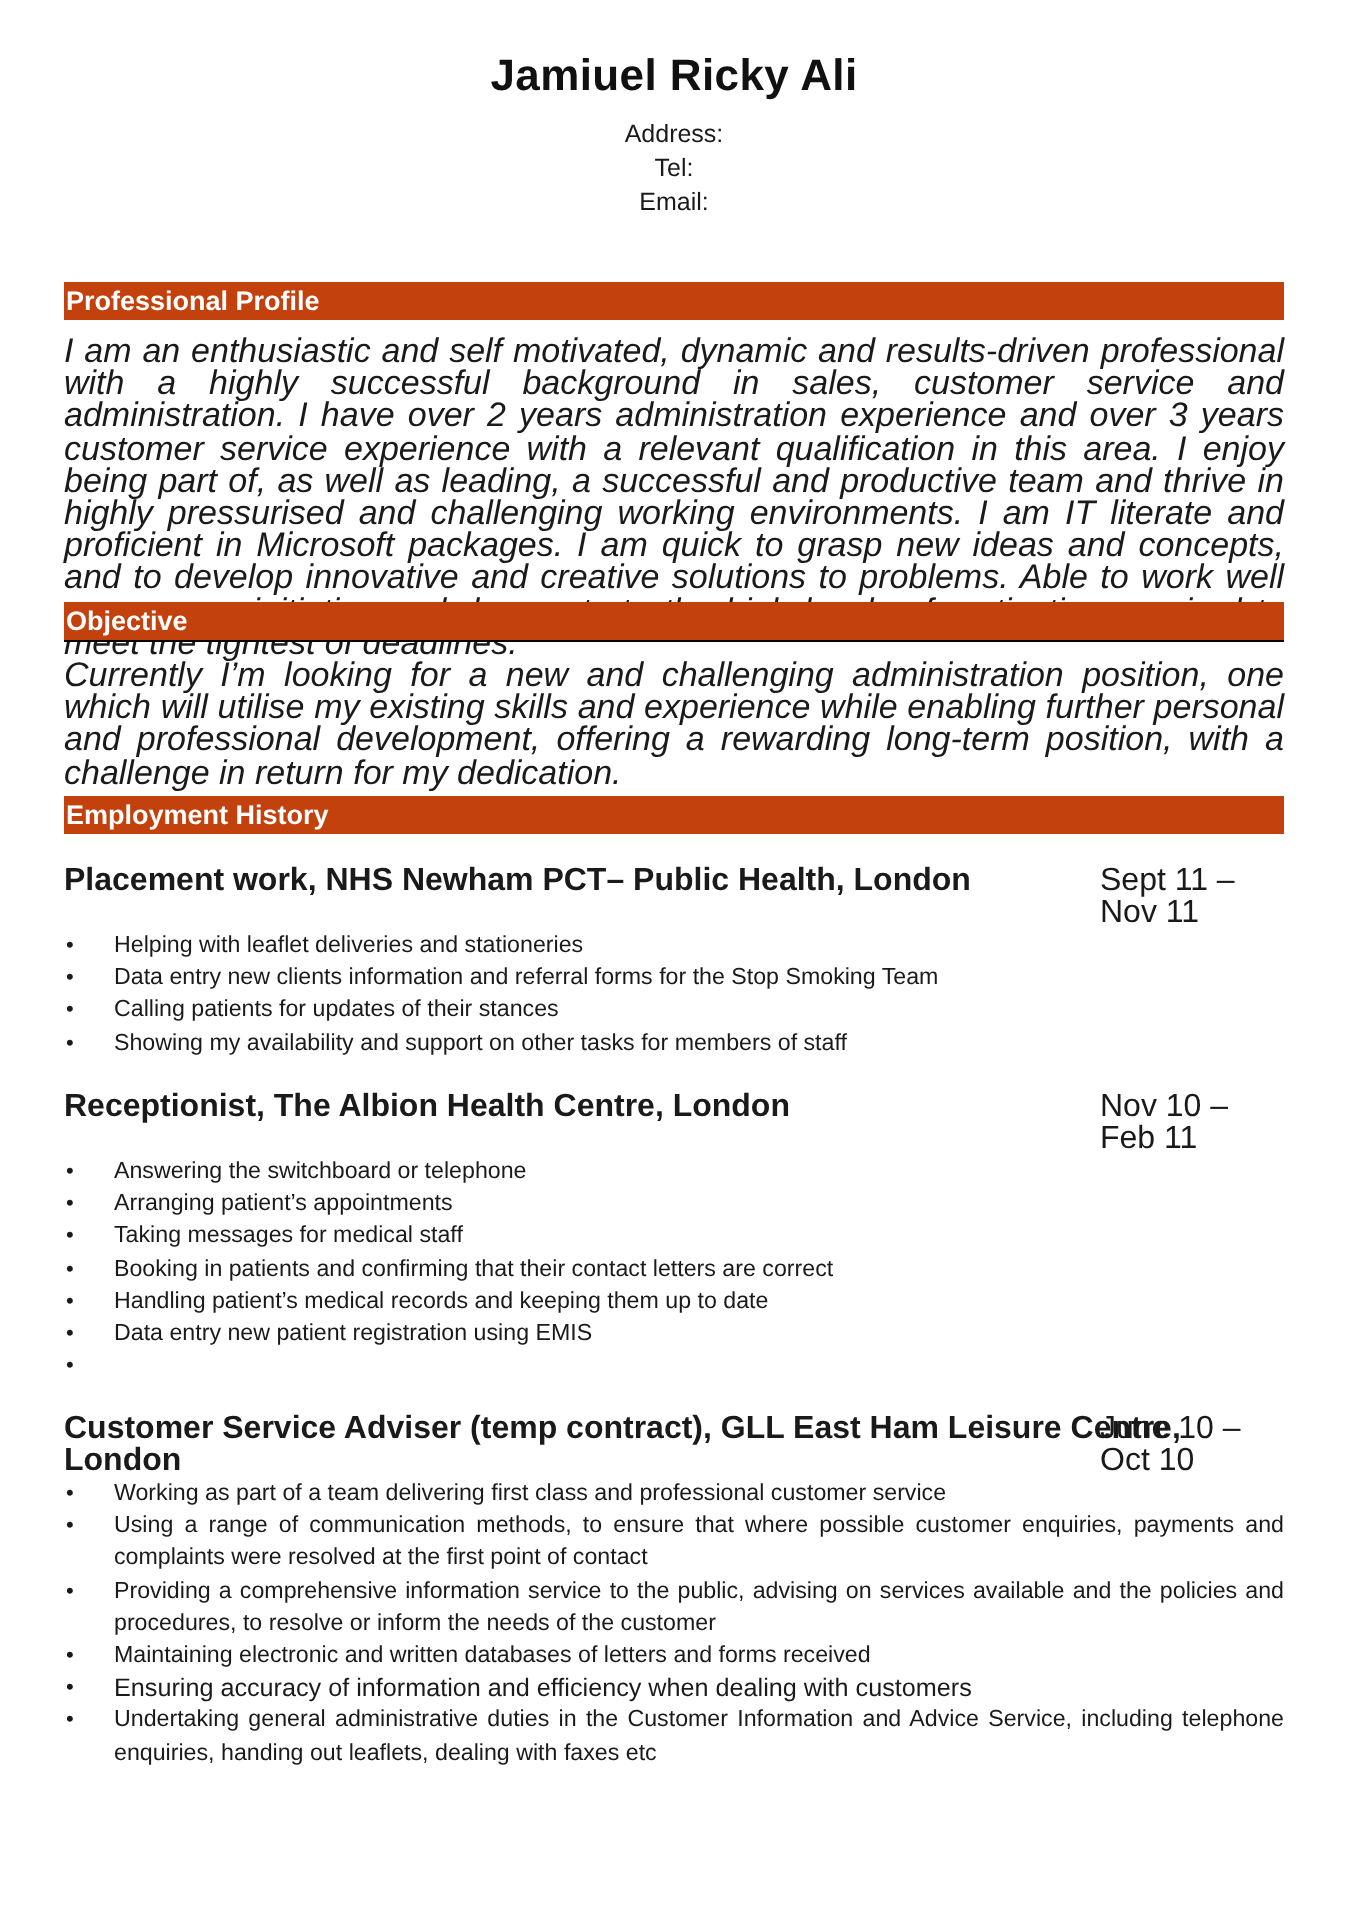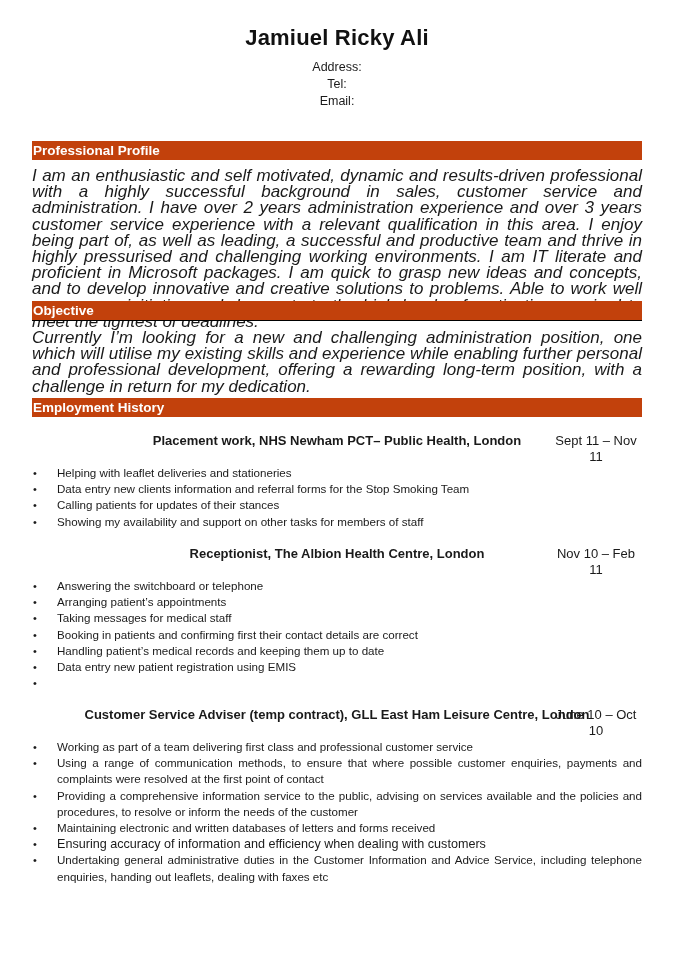--- a/index.html
+++ b/index.html
@@ -67,25 +67,24 @@
       font-size: 17px;
       line-height: 16.2px;
       text-align: justify;
       color: #1a1a1a;
       font-style: italic;
     }
     .job-head {
       position: absolute;
       left: 0;
       width: 610px;
-      font-size: 13px;
+      font-size: 16px;
       line-height: 16px;
       font-weight: bold;
       color: #1a1a1a;
-      text-align: center;
     }
     .job-date {
       position: absolute;
       font-weight: normal;
       top: 0;
     }
     .bullets {
       position: absolute;
       left: 0;
       width: 610px;
@@ -142,21 +141,21 @@
   </ul>
 
   <div class="job-head" style="top:546px;">
     <span>Receptionist, The Albion Health Centre, London</span>
     <span class="job-date" style="left:518px;">Nov 10 – Feb 11</span>
   </div>
   <ul class="bullets" style="top:578px;">
     <li><span class="dot">•</span><span>Answering the switchboard or telephone</span></li>
     <li><span class="dot">•</span><span>Arranging patient’s appointments</span></li>
     <li><span class="dot">•</span><span>Taking messages for medical staff</span></li>
-    <li><span class="dot">•</span><span>Booking in patients and confirming first their contact details are correct</span></li>
+    <li><span class="dot">•</span><span>Booking in patients and confirming that their contact letters are correct</span></li>
     <li><span class="dot">•</span><span>Handling patient’s medical records and keeping them up to date</span></li>
     <li><span class="dot">•</span><span>Data entry new patient registration using EMIS</span></li>
     <li><span class="dot">•</span></li>
   </ul>
 
   <div class="job-head" style="top:707px;">
     <span>Customer Service Adviser (temp contract), GLL East  Ham Leisure Centre, London</span>
     <span class="job-date" style="left:518px;">June 10 – Oct 10</span>
   </div>
   <ul class="bullets" style="top:739px;">

